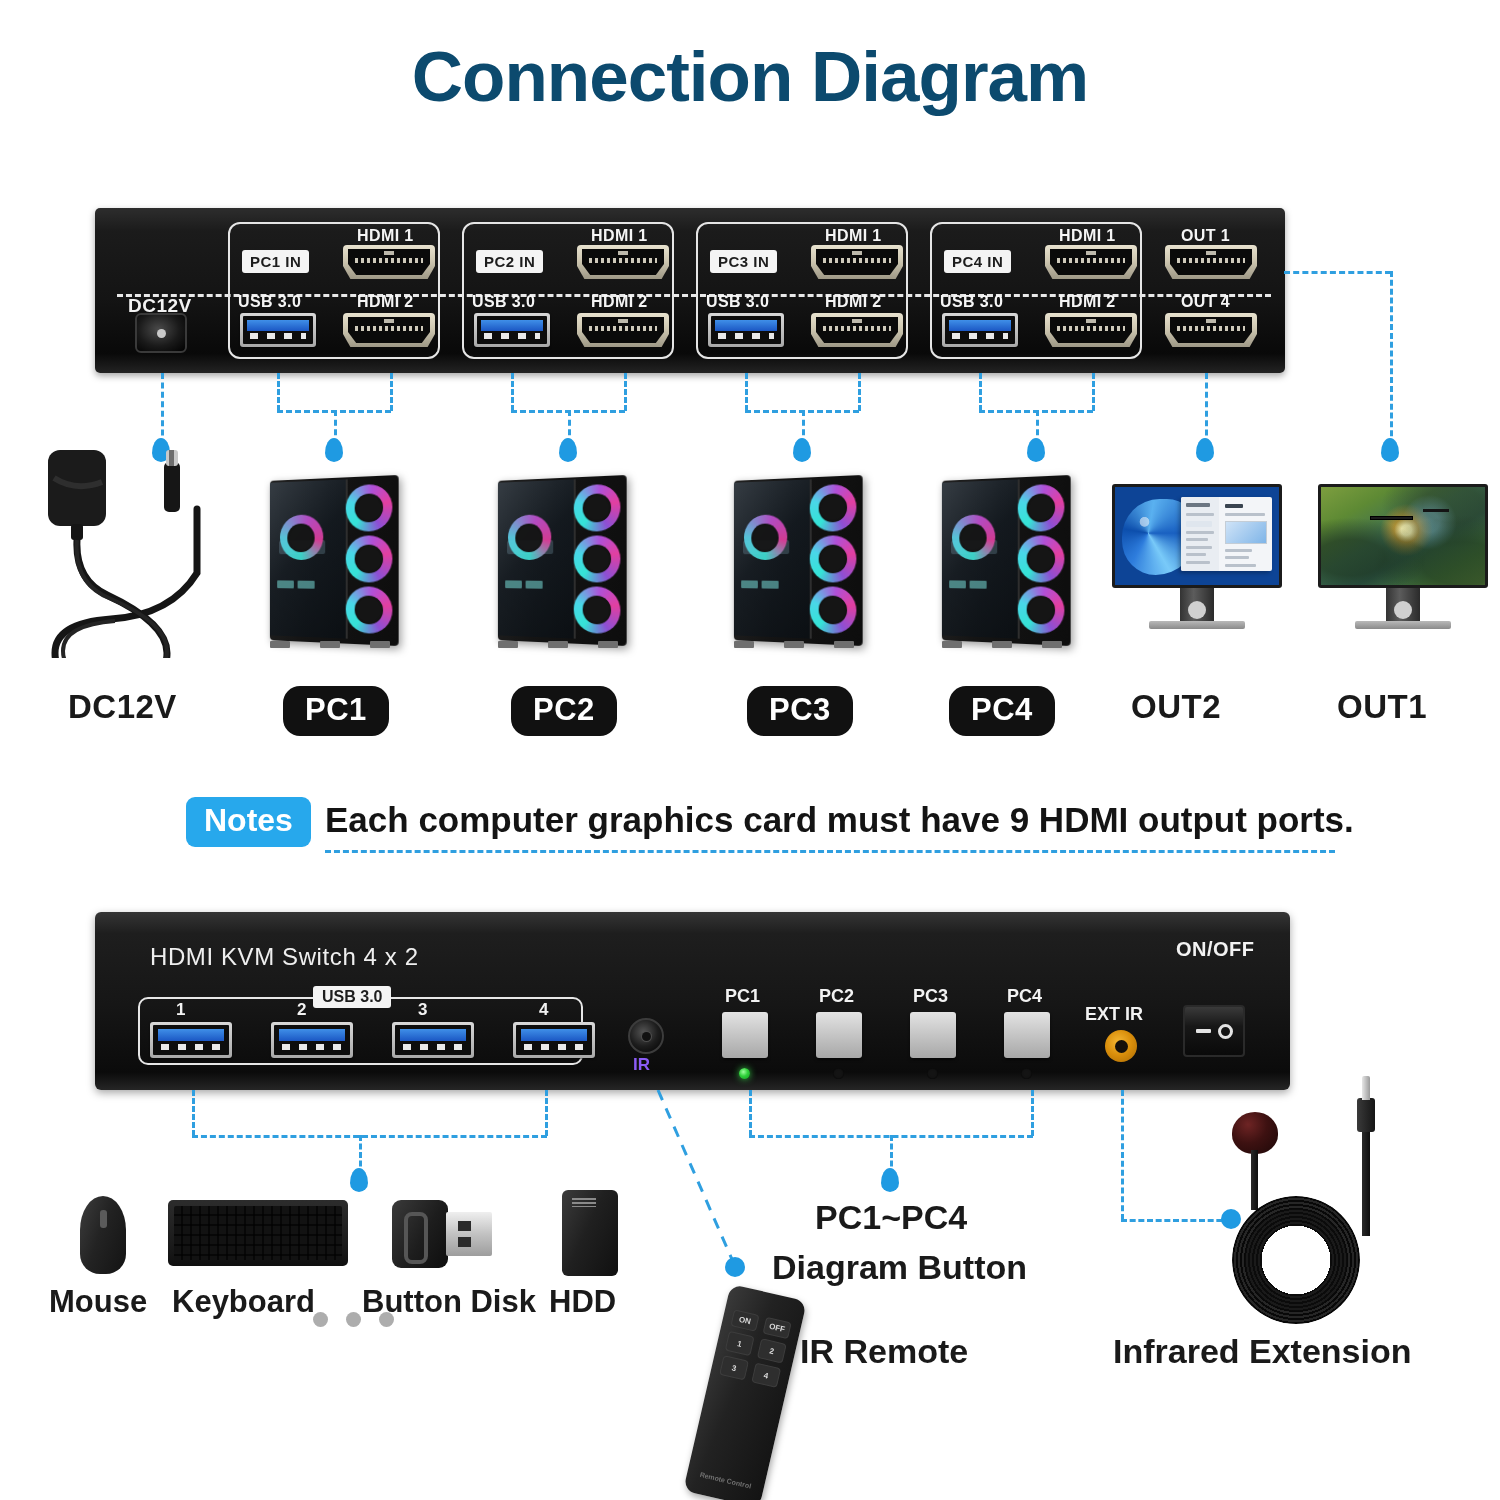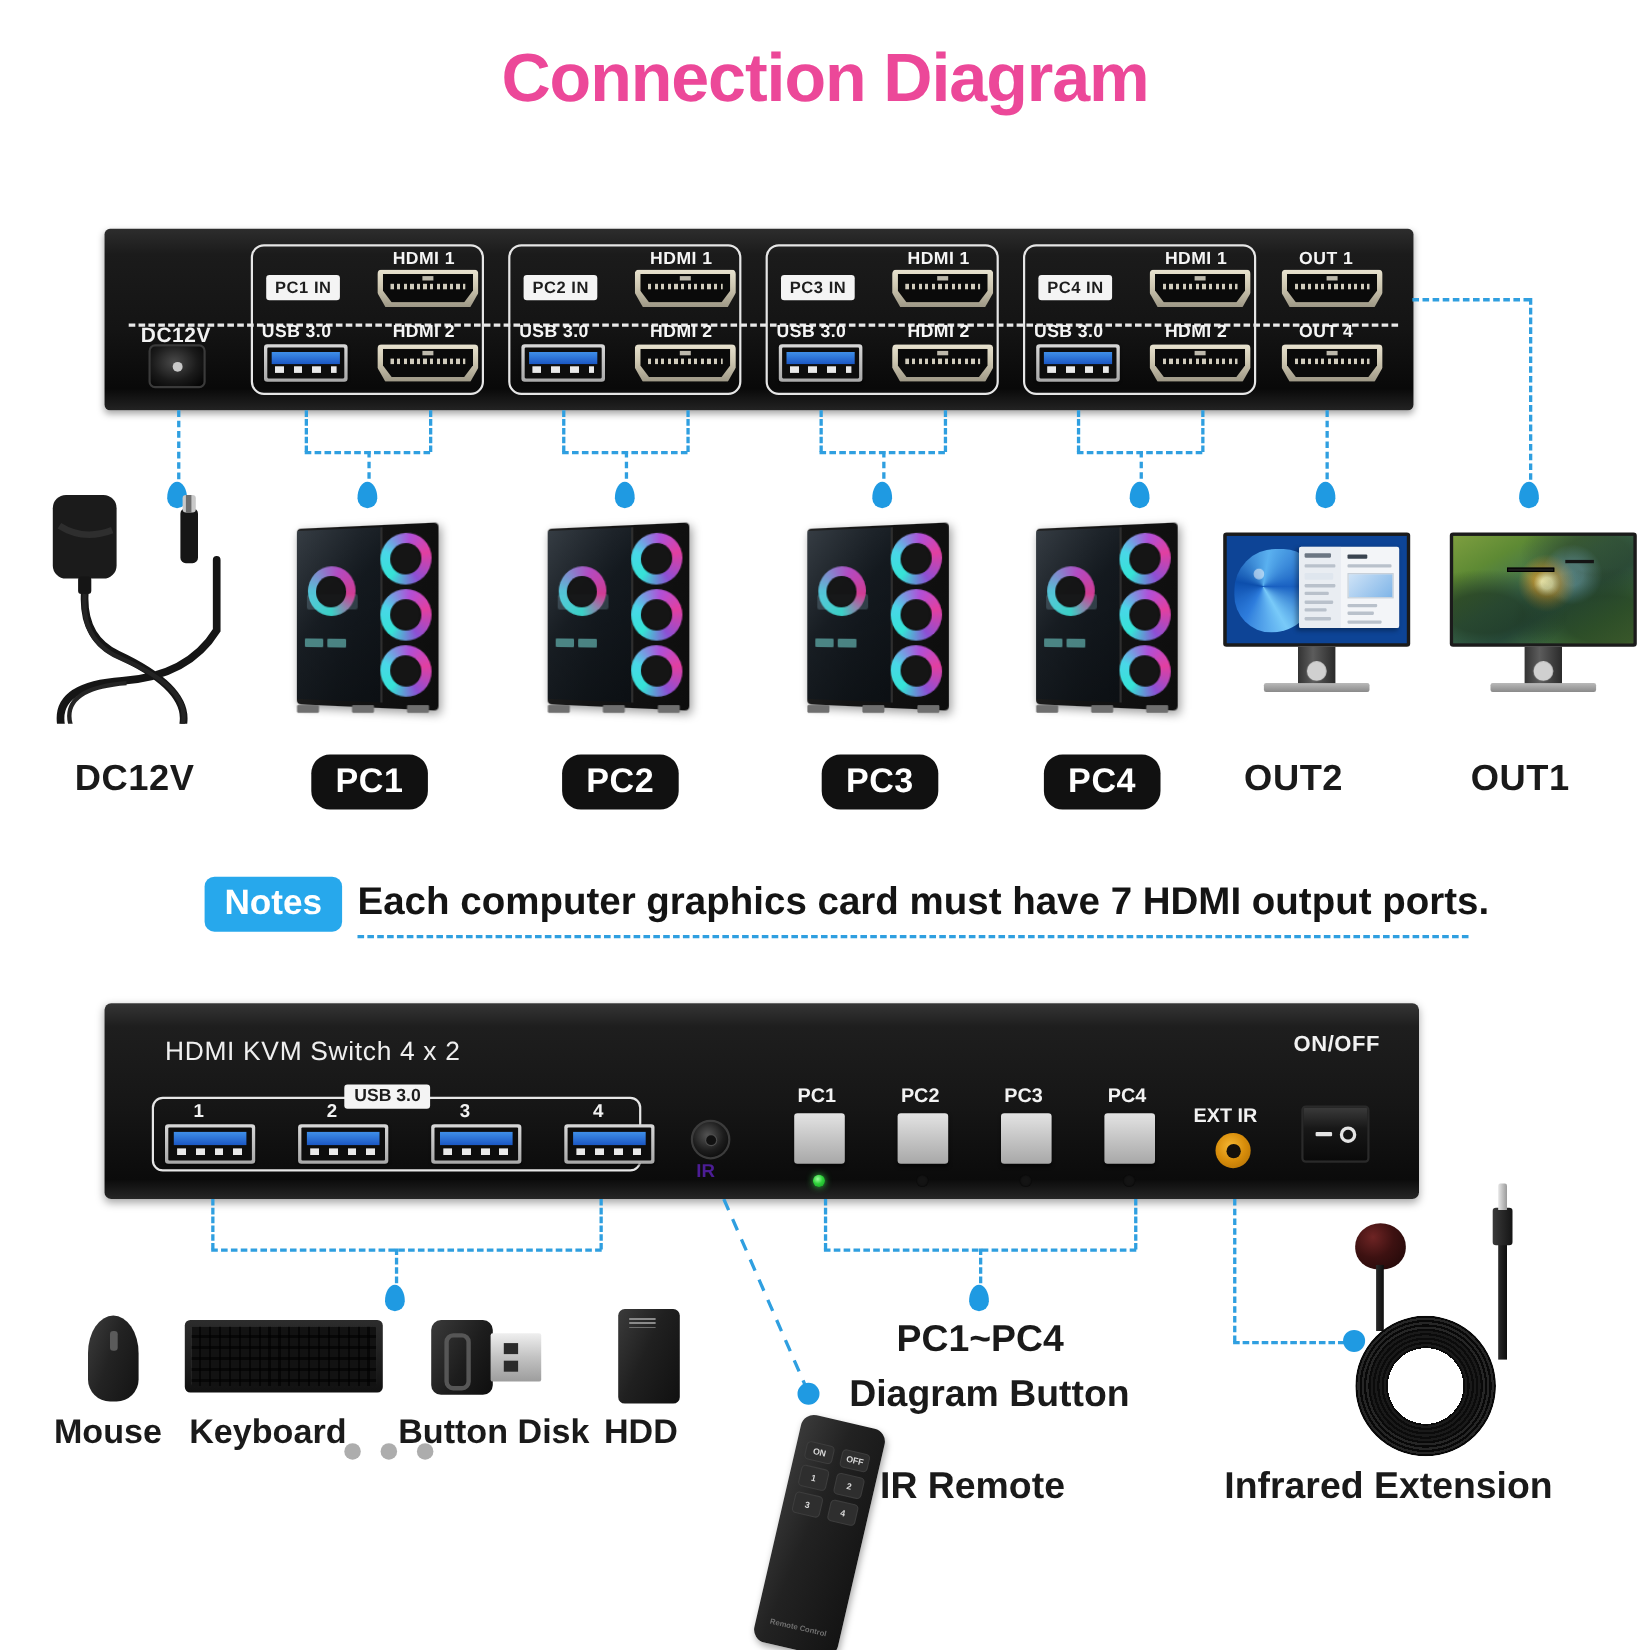--- a/index.html
+++ b/index.html
@@ -8,22 +8,22 @@
     background: #ffffff;
     font-family: "Liberation Sans", sans-serif;
     position: relative;
     overflow: hidden;
   }
 
   
   .title {
     position: absolute; top: 36px; left: 0; width: 1500px;
     text-align: center;
-    font-size: 62px; font-weight: bold;
-    color: #ec4899;
+    font-size: 71px; font-weight: bold;
+    color: #0c4a6e;
     letter-spacing: -1px;
   }
 
   
   .backpanel {
     position: absolute; left: 95px; top: 208px;
     width: 1190px; height: 165px;
     background: linear-gradient(180deg,#2d2d2d 0%,#1b1b1b 14%,#141414 55%,#090909 88%,#232323 100%);
     border-radius: 5px;
     box-shadow: 0 3px 7px rgba(0,0,0,.35);
@@ -311,21 +311,21 @@
     background: radial-gradient(circle at 42% 38%,#545454 0%,#1d1d1d 52%,#000 100%);
     border: 2px solid #3c3c3c;
   }
   .ir-jack::after {
     content: ""; position: absolute; left: 50%; top: 50%;
     width: 9px; height: 9px; margin: -4px 0 0 -4px;
     background: #111; border-radius: 50%; box-shadow: 0 0 0 1px #4d4d4d;
   }
   .ir-lbl {
     position: absolute; left: 633px; top: 1055px;
-    color: #4c1d95; font-size: 17px; font-weight: bold;
+    color: #8b5cf6; font-size: 17px; font-weight: bold;
   }
   .pcbtn {
     position: absolute; width: 46px; height: 46px;
     background: linear-gradient(180deg,#e3e3e3 0%,#c2c2c2 55%,#a8a8a8 100%);
     border-radius: 3px;
     box-shadow: 0 2px 3px rgba(0,0,0,.5);
   }
   .pcbtn-lbl {
     position: absolute; color: #f2f2f2; font-size: 18px; font-weight: bold;
   }
@@ -783,21 +783,21 @@
 
 <div class="plain-lbl" style="left:68px; top:688px">DC12V</div>
 <div class="pill" style="left:283px; top:686px">PC1</div>
 <div class="pill" style="left:511px; top:686px">PC2</div>
 <div class="pill" style="left:747px; top:686px">PC3</div>
 <div class="pill" style="left:949px; top:686px">PC4</div>
 <div class="plain-lbl" style="left:1131px; top:688px">OUT2</div>
 <div class="plain-lbl" style="left:1337px; top:688px">OUT1</div>
 
 <div class="notes-badge">Notes</div>
-<div class="notes-text">Each computer graphics card must have 7 HDMI output ports.</div>
+<div class="notes-text">Each computer graphics card must have 9 HDMI output ports.</div>
 <div class="notes-rule"></div>
 
 <div class="frontpanel"></div>
 <div class="fp-title">HDMI KVM Switch 4 x 2</div>
 
 <div class="usbgroup"></div>
 <div class="usbgroup-cap">USB 3.0</div>
 
 <div class="usb-num" style="left:176px; top:1000px">1</div>
 <div class="usb-port" style="left:150px; top:1022px; width:82px; height:36px">

